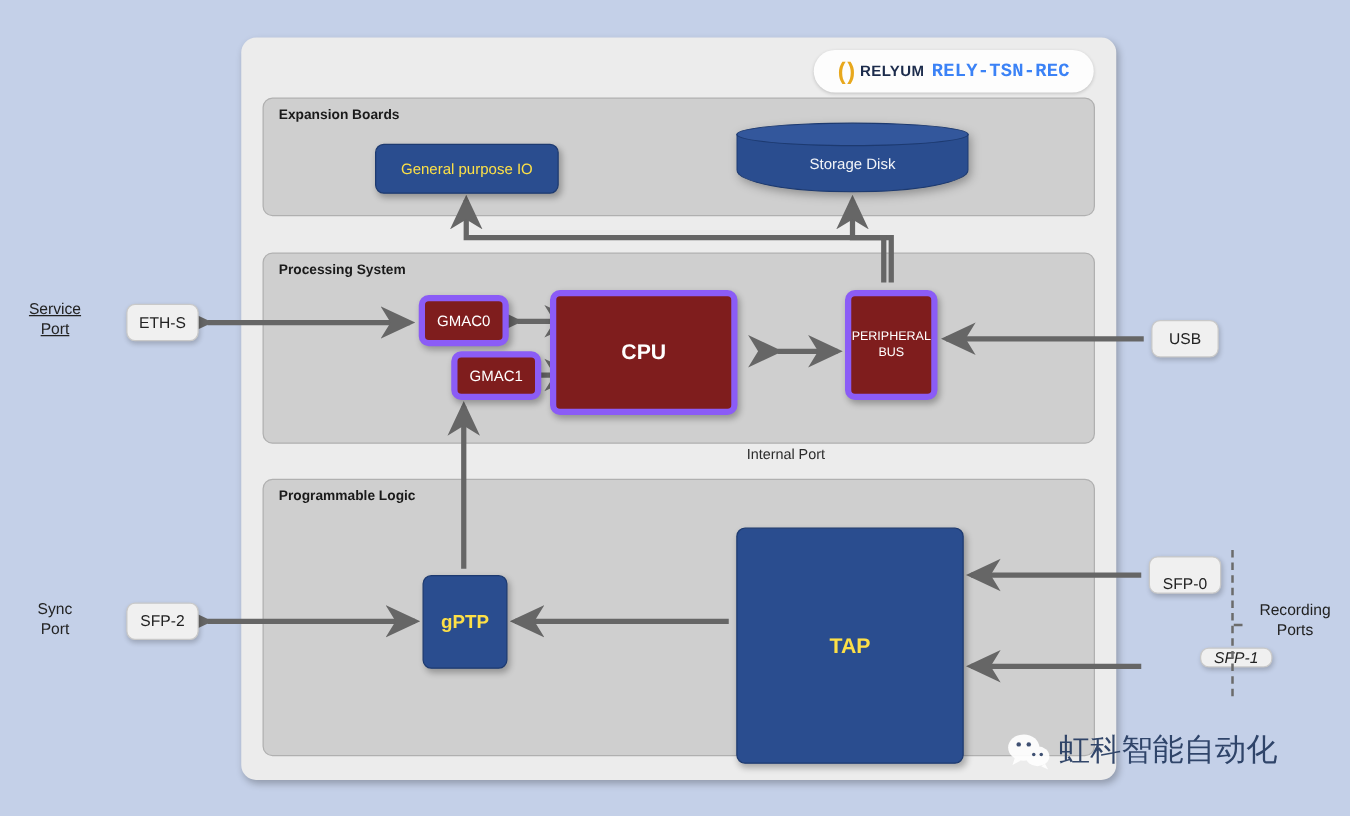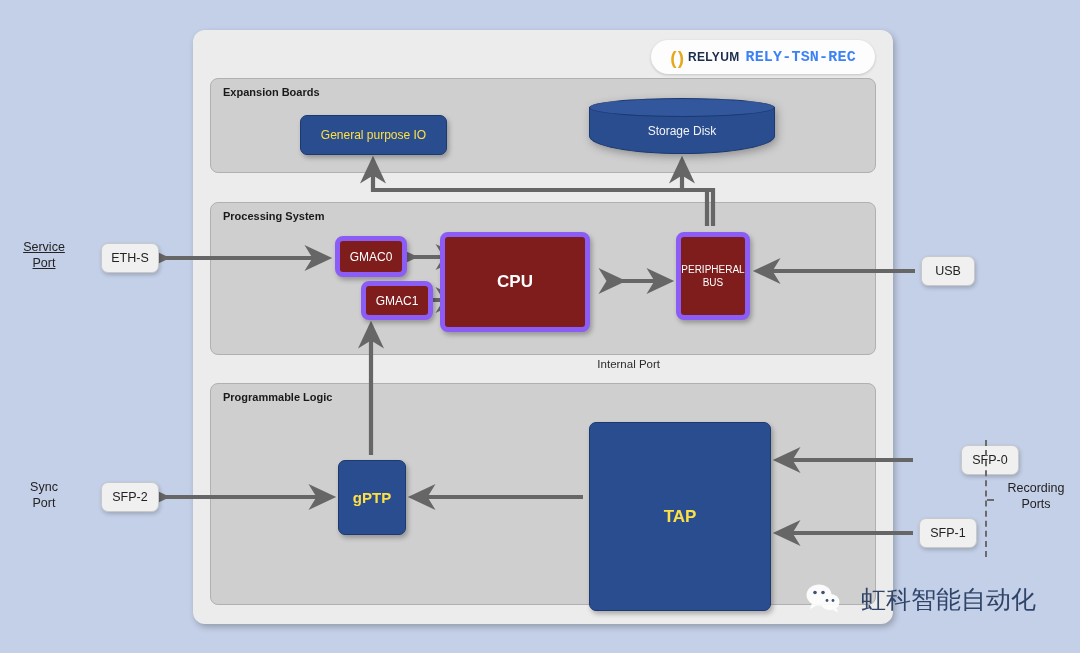--- a/index.html
+++ b/index.html
@@ -113,22 +113,22 @@
   }
   #blk-disk .cyl-label {
     position: absolute; left: 0; top: 18px; width: 186px; height: 30px;
     display: flex; align-items: center; justify-content: center;
     color: #f2f4f8; font-size: 12px;
   }
 
   #port-eths  { left: 101px; top: 243px; width: 58px; height: 30px; }
   #port-sfp2  { left: 101px; top: 482px; width: 58px; height: 30px; }
   #port-usb   { left: 921px; top: 256px; width: 54px; height: 30px; }
-  #port-sfp0  { left: 961px; top: 445px; width: 58px; height: 30px; }
-  #port-sfp1  { left: 919px; top: 518px; width: 58px; height: 30px; }
+  #port-sfp0  { left: 919px; top: 445px; width: 58px; height: 30px; align-items: flex-end; }
+  #port-sfp1  { left: 960px; top: 518px; width: 58px; height: 16px; font-style: italic; }
 
   
   .side-label {
     position: absolute; text-align: center;
     font-size: 12.5px; color: #222; line-height: 1.25;
   }
   #lbl-service  { left: 6px;  top: 240px; width: 76px; text-decoration: underline; }
   #lbl-sync     { left: 6px;  top: 480px; width: 76px; }
   #lbl-recording{ left: 996px; top: 481px; width: 80px; }
 
@@ -141,21 +141,21 @@
     content: ""; position: absolute; left: 0px; top: 50%;
     width: 7px; height: 0; border-top: 2px dashed #6b6b6b;
   }
 
   
   #wires { position: absolute; left: 0; top: 0; width: 1080px; height: 653px; pointer-events: none; }
 
   
   .watermark {
     position: absolute; left: 806px; top: 583px;
-    display: flex; align-items: flex-start; gap: 21px;
+    display: flex; align-items: flex-end; gap: 7px;
     opacity: 0.92;
   }
   .wm-text {
     font-size: 25px; color: #23395f;
     font-family: "DejaVu Sans", sans-serif;
   }
   .wm-icon { width: 34px; height: 30px; }
 </style>
 </head>
 <body>

